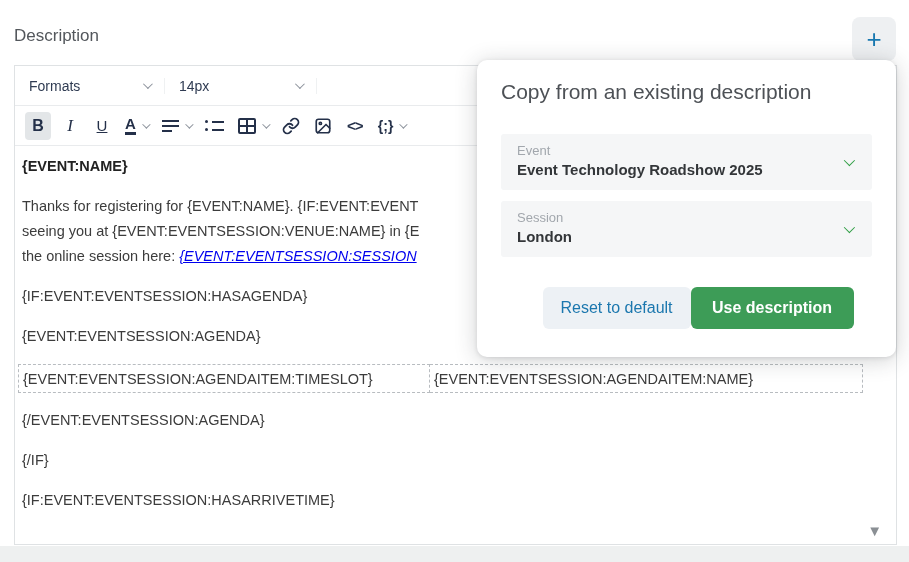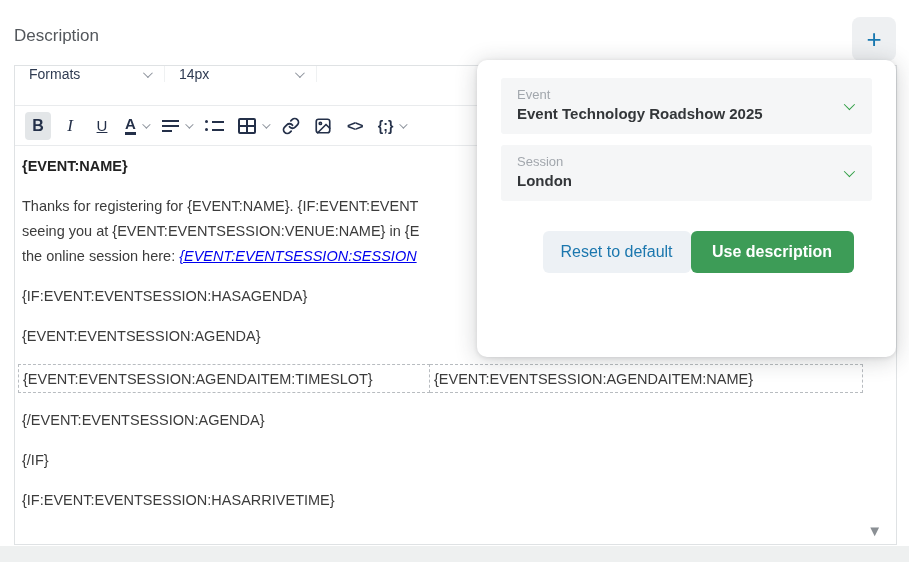--- a/index.html
+++ b/index.html
@@ -5,21 +5,21 @@
   * { margin:0; padding:0; box-sizing:border-box; }
   html,body { width:909px; height:562px; background:#ffffff; font-family:"Liberation Sans", sans-serif; overflow:hidden; position:relative; }
 
   .desc-label { position:absolute; left:14px; top:26px; font-size:17px; color:#53575c; }
 
   .add-btn { position:absolute; left:852px; top:17px; width:44px; height:44px; background:#eef0f2; border:none; border-radius:8px; cursor:pointer; display:flex; align-items:center; justify-content:center; }
   .add-btn span { color:#1878b0; font-size:26px; font-weight:400; line-height:1; }
 
   .editor { position:absolute; left:14px; top:65px; width:883px; height:480px; border:1px solid #dfe2e4; background:#fff; }
 
-  .tb-row { height:40px; border-bottom:1px solid #e9ebed; display:flex; align-items:flex-start; background:#fff; }
+  .tb-row { height:40px; border-bottom:1px solid #e9ebed; display:flex; align-items:center; background:#fff; }
 
   .tb-select { display:flex; align-items:center; justify-content:space-between; padding:0 14px; border-right:1px solid #eff1f2; cursor:pointer; color:#2f3b52; font-size:14px; }
   .tb-select.w1 { width:150px; } .tb-select.w2 { width:152px; } .tb-select.w3 { width:152px;gap:42px; }
 
   .chev { width:7px; height:7px; border-right:1.6px solid #8d939c; border-bottom:1.6px solid #8d939c; transform:rotate(45deg) translateY(-2px); display:inline-block; }
   .chev.sm { width:6px; height:6px; margin-left:6px; }
 
   .tb-icons { display:flex; align-items:center; padding:0 10px; gap:6px; }
   .tb-btn { min-width:26px; height:28px; display:flex; align-items:center; justify-content:center; border:none; background:transparent; cursor:pointer; color:#243049; border-radius:4px; padding:0 4px; }
   .tb-btn.active { background:#e3e6e8; }
@@ -167,20 +167,21 @@
       <div class="agenda-cell c2">{EVENT:EVENTSESSION:AGENDAITEM:NAME}</div>
     </div>
     <div class="blk">{/EVENT:EVENTSESSION:AGENDA}</div>
     <div class="blk">{/IF}</div>
     <div class="blk">{IF:EVENT:EVENTSESSION:HASARRIVETIME}</div>
     <div class="scroll-down">▼</div>
   </div>
 </div>
 
 <div class="popover">
+  <div class="popover-title">Copy from an existing description</div>
 
   <div class="pop-field">
     <div class="fld-label">Event</div>
     <div class="fld-value">Event Technology Roadshow 2025</div>
     <span class="chev green"></span>
   </div>
 
   <div class="pop-field">
     <div class="fld-label">Session</div>
     <div class="fld-value">London</div>

